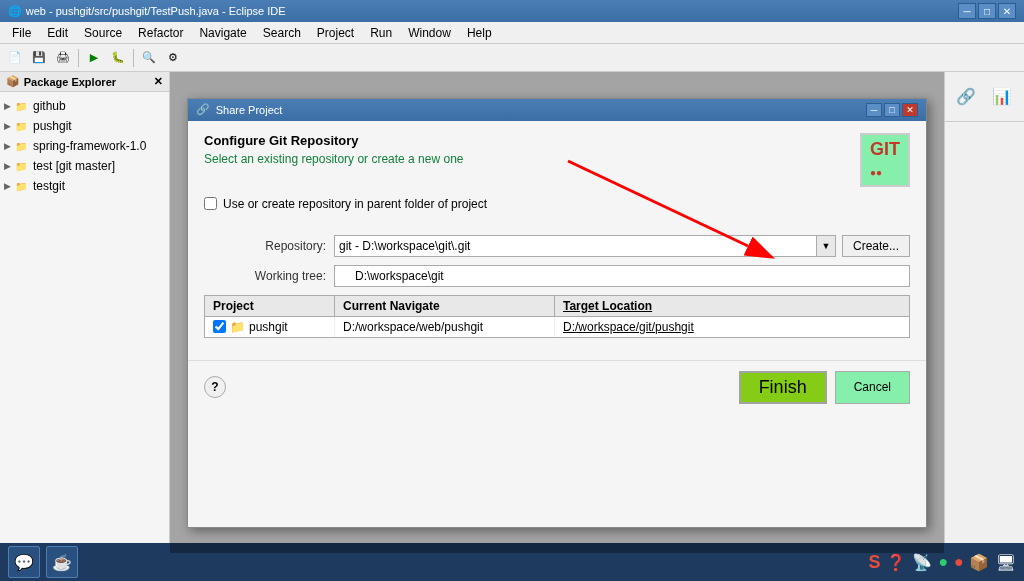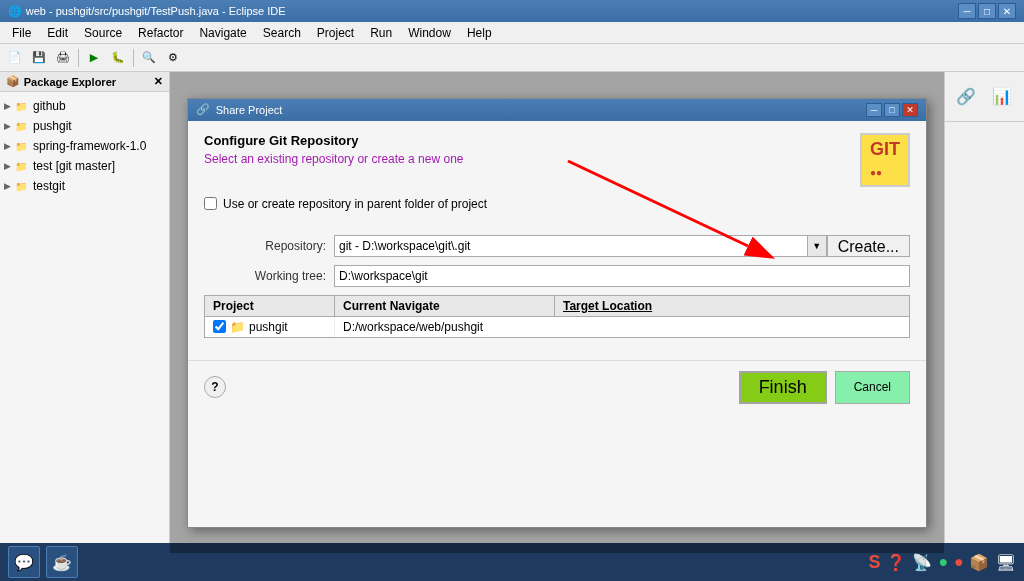--- a/index.html
+++ b/index.html
@@ -184,26 +184,26 @@
       margin-bottom: 10px;
     }
     .dialog-header-text h2 {
       font-size: 13px;
       font-weight: bold;
       color: #000;
       margin-bottom: 4px;
     }
     .dialog-header-text p {
       font-size: 12px;
-      color: #a21caf;
+      color: #15803d;
     }
     .git-logo {
       border: 2px solid #ccc;
       padding: 4px 8px;
-      background: #fde047;
+      background: #86efac;
       font-size: 18px;
       font-weight: bold;
       color: #c0392b;
     }
 
     
     .checkbox-row {
       display: flex;
       align-items: center;
       margin-bottom: 24px;
@@ -222,21 +222,21 @@
       font-size: 12px;
       color: #333;
       text-align: right;
       padding-right: 8px;
     }
     .form-control {
       flex: 1;
       height: 22px;
       border: 1px solid #aaa;
       background: white;
-      padding: 0 4px;
+      padding: 0 20px;
       font-size: 12px;
     }
     .form-control-select {
       display: flex;
       flex: 1;
     }
     .form-control-select input {
       flex: 1;
       height: 22px;
       border: 1px solid #aaa;
@@ -248,27 +248,27 @@
     .dropdown-btn {
       width: 20px;
       height: 22px;
       border: 1px solid #aaa;
       background: #e8e8e8;
       display: flex; align-items: center; justify-content: center;
       cursor: pointer;
       font-size: 9px;
     }
     .create-btn {
-      margin-left: 0;
+      margin-left: 6px;
       padding: 2px 10px;
       height: 22px;
       background: #f0f0f0;
       border: 1px solid #aaa;
       cursor: pointer;
-      font-size: 16px;
+      font-size: 12px;
     }
     .browse-btn {
       margin-left: 6px;
       padding: 2px 10px;
       height: 22px;
       background: #f0f0f0;
       border: 1px solid #aaa;
       cursor: pointer;
       font-size: 12px;
     }
@@ -529,20 +529,23 @@
             </div>
             <div class="table-row">
               <div class="table-cell col-project">
                 <input type="checkbox" checked="" style="">
                 <span>📁</span>
                 <span>pushgit</span>
               </div>
               <div class="table-cell col-current">
                 <span>D:/workspace/web/pushgit</span>
               </div>
+              <div class="table-cell col-target">
+                <span>D:/workspace/git/pushgit</span>
+              </div>
             </div>
           </div>
         </div>
 
         <div class="dialog-footer">
           <div class="help-btn">?</div>
           <div class="footer-buttons">
             <button class="finish-btn">Finish</button>
             <button class="cancel-btn">Cancel</button>
           </div>

